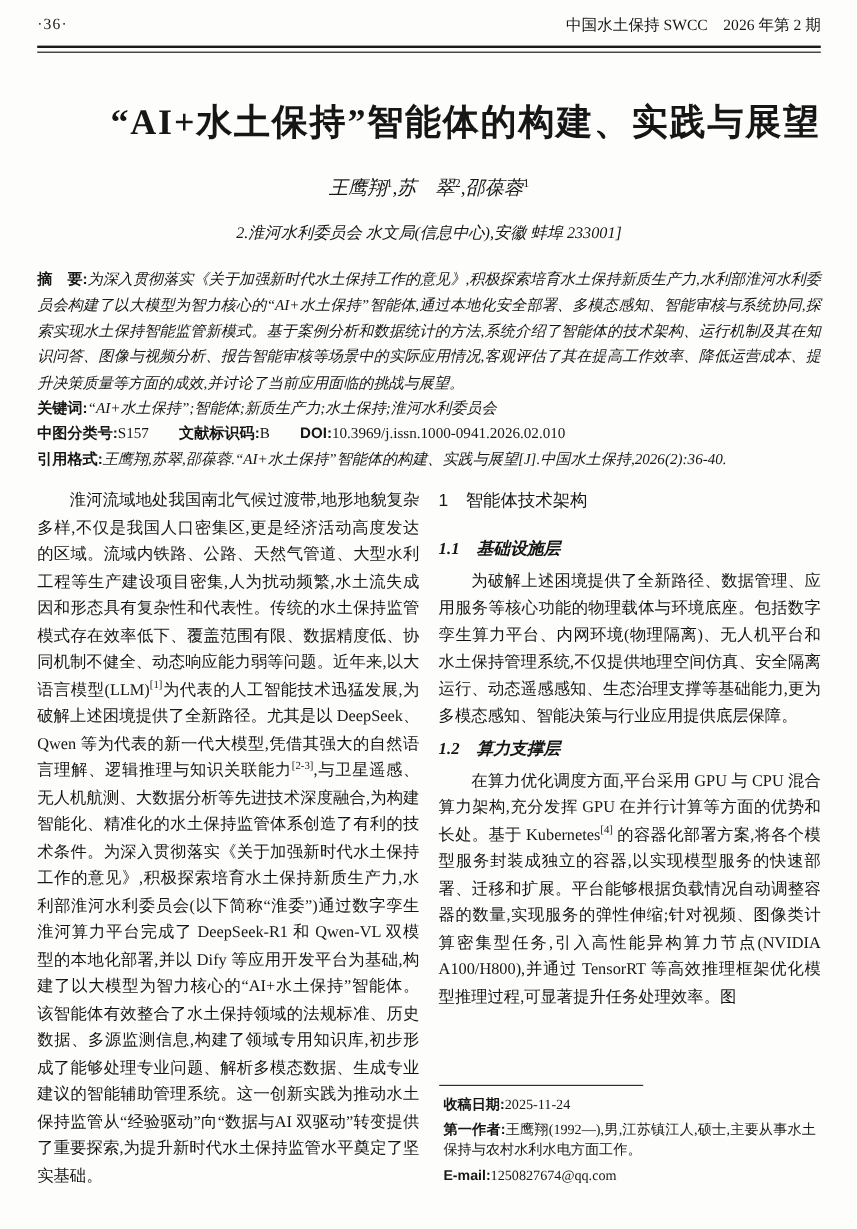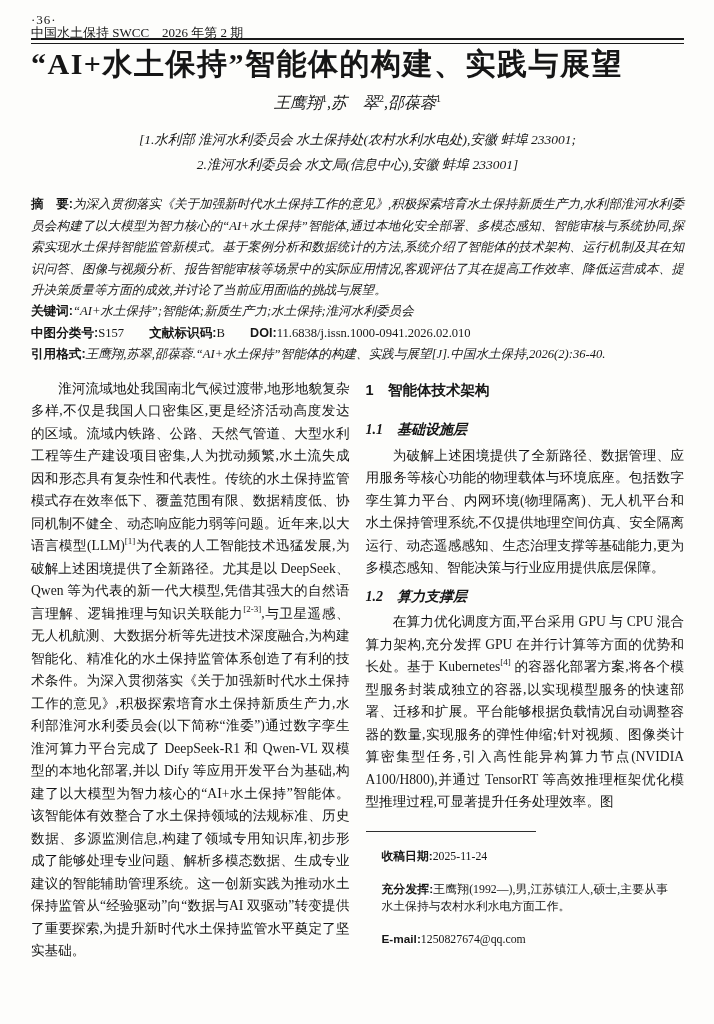--- a/index.html
+++ b/index.html
@@ -6,97 +6,96 @@
   body {
     width:714px; height:1024px; overflow:hidden;
     background:#fdfdfb; color:#161616;
     font-family:"Liberation Serif","DejaVu Serif",serif;
   }
   .page { box-sizing:border-box; width:714px; height:1024px; padding:12px 30px 4px 31px; }
 
   
   .header-row { position:relative; height:18px; font-size:13px; }
   .page-num { position:absolute; left:0; top:0; letter-spacing:1px; }
-  .journal  { position:absolute; left:0; right:0; top:12px; text-align:left; }
+  .journal  { position:absolute; left:0; right:0; top:0; text-align:right; }
   .double-rule { margin-top:8px; height:3px; border-top:2px solid #1b1b1b; border-bottom:1px solid #1b1b1b; }
 
   
-  .title { text-align:left; font-size:30px; font-weight:700; letter-spacing:1.5px; }
-  .authors { margin-top:8px; text-align:center; font-size:16px; font-style:italic; }
+  .title { margin-top:38px; text-align:right; font-size:30px; font-weight:700; letter-spacing:1.5px; }
+  .authors { margin-top:24px; text-align:center; font-size:16px; font-style:italic; }
   .authors sup { font-size:10px; font-style:normal; }
   .affils { margin-top:13px; text-align:center; font-size:13.5px; font-style:italic; line-height:25px; }
 
   
   .meta { margin-top:17px; font-size:12.6px; line-height:21.4px; text-align:justify; }
   .meta p { margin:0; }
   .label { font-weight:700; font-style:normal; font-family:"Liberation Sans","DejaVu Sans",sans-serif; }
   .kai { font-style:italic; }
   .gap { display:inline-block; width:2em; }
 
   
   .columns { display:flex; gap:16px; margin-top:12px; height:594px; overflow:hidden;
              font-size:13.6px; line-height:22.5px; text-align:justify; }
   .col { flex:1; min-width:0; }
   .col p { margin:0; text-indent:2em; }
   .col-right { display:flex; flex-direction:column; }
-  .sec-heading { font-size:14.5px; font-weight:700; margin:1px 0 12px;
+  .sec-heading { font-size:14.5px; font-weight:400; margin:1px 0 12px;
                  font-family:"Liberation Sans","DejaVu Sans",sans-serif; }
   .subsec-heading { font-size:14px; font-style:italic; font-weight:600; margin:6px 0 3px; }
   sup.ref { font-size:9px; line-height:0; }
 
   
   .footnote { margin-top:auto; font-size:11.8px; line-height:17px; text-align:justify; padding-bottom:8px; }
-  .footnote p { margin:16px; text-indent:0; }
+  .footnote p { margin:4px; text-indent:0; }
   .fn-rule { width:170px; border-top:1px solid #2e2e2e; margin-bottom:7px; }
 </style>
 </head>
 <body>
 
 <div class="page">
 
   <div class="header-row">
     <span class="page-num">·36·</span>
     <span class="journal">中国水土保持 SWCC　2026 年第 2 期</span>
   </div>
   <div class="double-rule"></div>
 
   <div class="title">“AI+水土保持”智能体的构建、实践与展望</div>
 
   <div class="authors">
     <span>王鹰翔</span><sup>1</sup><span>,苏　翠</span><sup>2</sup><span>,邵葆蓉</span><sup>1</sup>
   </div>
 
   <div class="affils">
-    <div>[1.水利部 淮河水利委员会 水土保持处(农村水利水电处),安徽 蚌埠 233001;</div>
     <div>2.淮河水利委员会 水文局(信息中心),安徽 蚌埠 233001]</div>
   </div>
 
   <div class="meta">
     <p><span class="label">摘　要:</span><span class="kai">为深入贯彻落实《关于加强新时代水土保持工作的意见》,积极探索培育水土保持新质生产力,水利部淮河水利委员会构建了以大模型为智力核心的“AI+水土保持”智能体,通过本地化安全部署、多模态感知、智能审核与系统协同,探索实现水土保持智能监管新模式。基于案例分析和数据统计的方法,系统介绍了智能体的技术架构、运行机制及其在知识问答、图像与视频分析、报告智能审核等场景中的实际应用情况,客观评估了其在提高工作效率、降低运营成本、提升决策质量等方面的成效,并讨论了当前应用面临的挑战与展望。</span></p>
     <p><span class="label">关键词:</span><span class="kai">“AI+水土保持”;智能体;新质生产力;水土保持;淮河水利委员会</span></p>
-    <p><span class="label">中图分类号:</span><span>S157</span><span class="gap"></span><span class="label">文献标识码:</span><span>B</span><span class="gap"></span><span class="label">DOI:</span><span>11.6838/j.issn.1000-0941.2026.02.010</span></p>
+    <p><span class="label">中图分类号:</span><span>S157</span><span class="gap"></span><span class="label">文献标识码:</span><span>B</span><span class="gap"></span><span class="label">DOI:</span><span>10.3969/j.issn.1000-0941.2026.02.010</span></p>
     <p><span class="label">引用格式:</span><span class="kai">王鹰翔,苏翠,邵葆蓉.“AI+水土保持”智能体的构建、实践与展望[J].中国水土保持,2026(2):36-40.</span></p>
   </div>
 
   <div class="columns">
 
     <div class="col col-left">
       <p><span>淮河流域地处我国南北气候过渡带,地形地貌复杂多样,不仅是我国人口密集区,更是经济活动高度发达的区域。流域内铁路、公路、天然气管道、大型水利工程等生产建设项目密集,人为扰动频繁,水土流失成因和形态具有复杂性和代表性。传统的水土保持监管模式存在效率低下、覆盖范围有限、数据精度低、协同机制不健全、动态响应能力弱等问题。近年来,以大语言模型(LLM)</span><sup class="ref">[1]</sup><span>为代表的人工智能技术迅猛发展,为破解上述困境提供了全新路径。尤其是以 DeepSeek、Qwen 等为代表的新一代大模型,凭借其强大的自然语言理解、逻辑推理与知识关联能力</span><sup class="ref">[2-3]</sup><span>,与卫星遥感、无人机航测、大数据分析等先进技术深度融合,为构建智能化、精准化的水土保持监管体系创造了有利的技术条件。为深入贯彻落实《关于加强新时代水土保持工作的意见》,积极探索培育水土保持新质生产力,水利部淮河水利委员会(以下简称“淮委”)通过数字孪生淮河算力平台完成了 DeepSeek-R1 和 Qwen-VL 双模型的本地化部署,并以 Dify 等应用开发平台为基础,构建了以大模型为智力核心的“AI+水土保持”智能体。该智能体有效整合了水土保持领域的法规标准、历史数据、多源监测信息,构建了领域专用知识库,初步形成了能够处理专业问题、解析多模态数据、生成专业建议的智能辅助管理系统。这一创新实践为推动水土保持监管从“经验驱动”向“数据与AI 双驱动”转变提供了重要探索,为提升新时代水土保持监管水平奠定了坚实基础。</span></p>
     </div>
 
     <div class="col col-right">
       <div class="sec-heading">1　智能体技术架构</div>
       <div class="subsec-heading">1.1　基础设施层</div>
       <p>为破解上述困境提供了全新路径、数据管理、应用服务等核心功能的物理载体与环境底座。包括数字孪生算力平台、内网环境(物理隔离)、无人机平台和水土保持管理系统,不仅提供地理空间仿真、安全隔离运行、动态遥感感知、生态治理支撑等基础能力,更为多模态感知、智能决策与行业应用提供底层保障。</p>
       <div class="subsec-heading">1.2　算力支撑层</div>
       <p><span>在算力优化调度方面,平台采用 GPU 与 CPU 混合算力架构,充分发挥 GPU 在并行计算等方面的优势和长处。基于 Kubernetes</span><sup class="ref">[4]</sup><span> 的容器化部署方案,将各个模型服务封装成独立的容器,以实现模型服务的快速部署、迁移和扩展。平台能够根据负载情况自动调整容器的数量,实现服务的弹性伸缩;针对视频、图像类计算密集型任务,引入高性能异构算力节点(NVIDIA A100/H800),并通过 TensorRT 等高效推理框架优化模型推理过程,可显著提升任务处理效率。图</span></p>
 
       <div class="footnote">
         <div class="fn-rule"></div>
         <p><span class="label">收稿日期:</span><span>2025-11-24</span></p>
-        <p><span class="label">充分发挥:</span><span>王鹰翔(1992—),男,江苏镇江人,硕士,主要从事水土保持与农村水利水电方面工作。</span></p>
+        <p><span class="label">第一作者:</span><span>王鹰翔(1992—),男,江苏镇江人,硕士,主要从事水土保持与农村水利水电方面工作。</span></p>
         <p><span class="label">E-mail:</span><span>1250827674@qq.com</span></p>
       </div>
     </div>
 
   </div>
 
 </div>
 
 </body></html>

